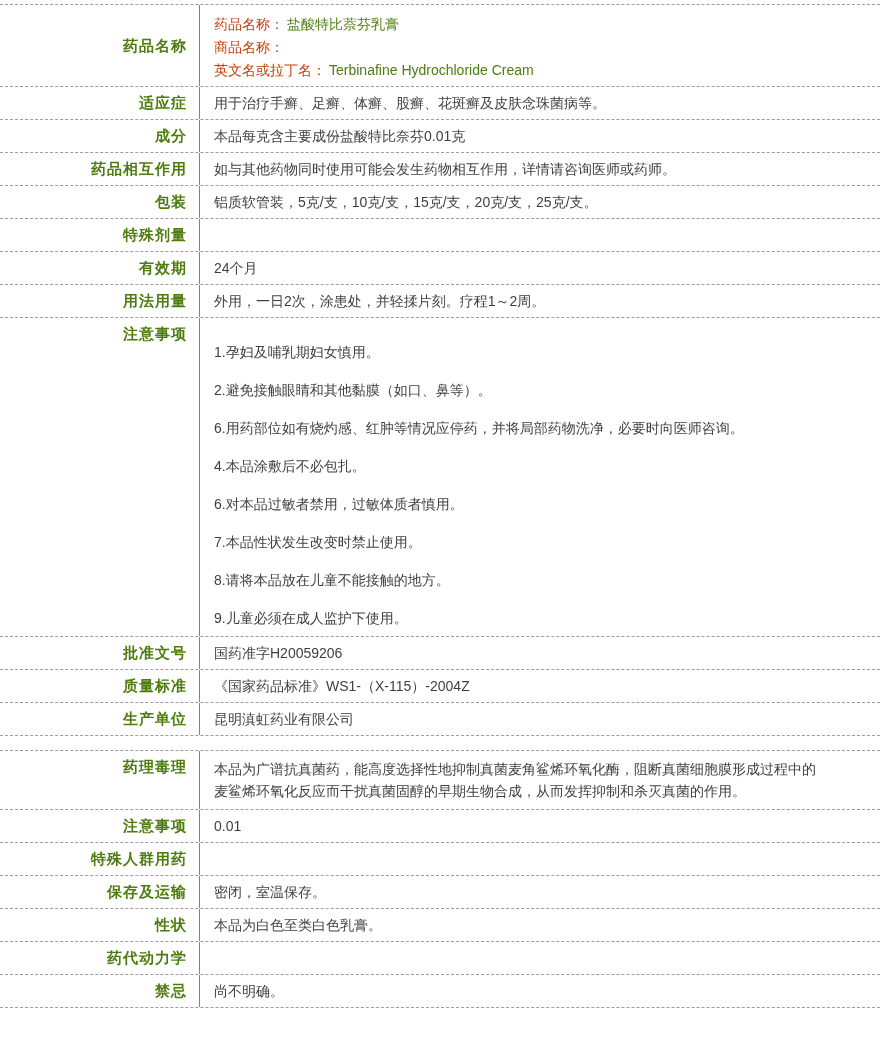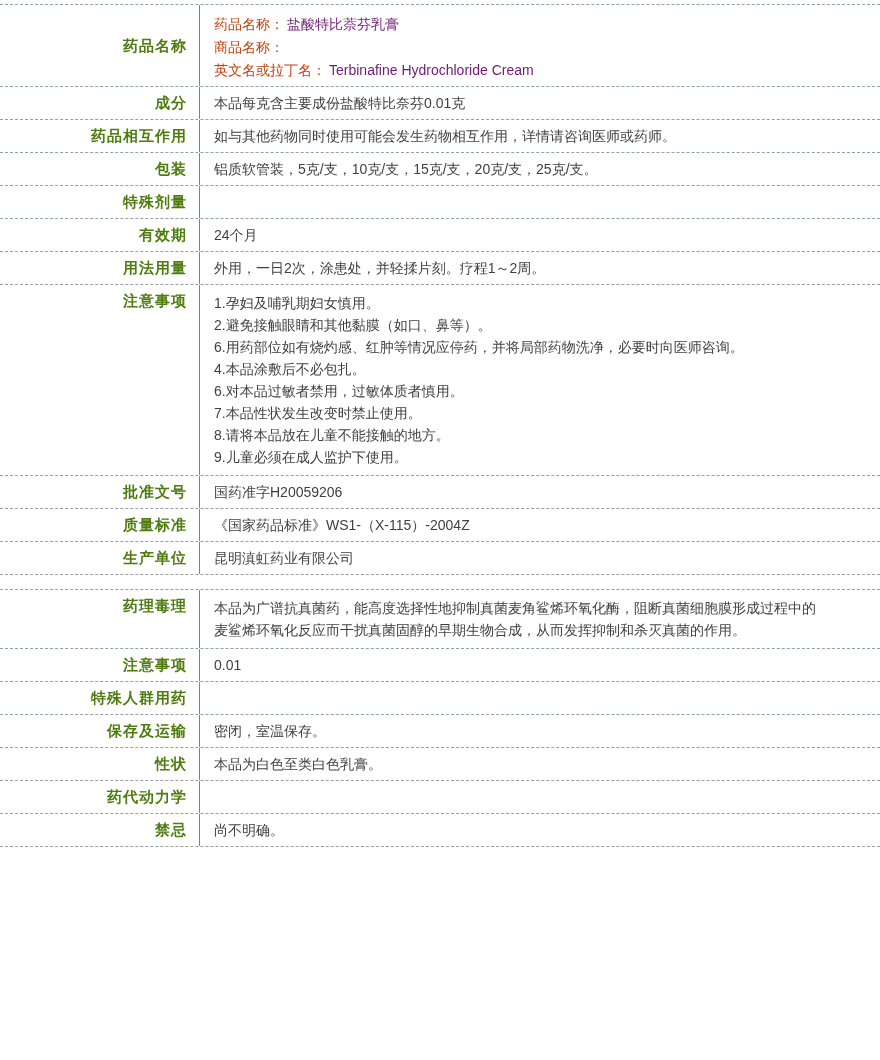--- a/index.html
+++ b/index.html
@@ -62,26 +62,27 @@
     padding-bottom: 8px;
   }
   .name-line {
     line-height: 23px;
     white-space: nowrap;
   }
   .muted {
     color: #c2410c;
   }
   .name-val {
-    color: #701a75;
+    color: #4d7c0f;
     margin-left: 3px;
   }
   
   .note-line {
     line-height: 22px;
+    margin-top: 16px;
   }
   
   .row-pharm .content-cell {
     line-height: 22px;
     padding-right: 64px;
   }
 </style>
 </head>
 <body>
 
@@ -95,20 +96,24 @@
       </div>
       <div class="name-line">
         <span class="muted">商品名称：</span><span class="name-val"></span>
       </div>
       <div class="name-line">
         <span class="muted">英文名或拉丁名：</span><span class="name-val">Terbinafine Hydrochloride Cream</span>
       </div>
     </div>
   </div>
 
+  <div class="row">
+    <div class="label-cell">适应症</div>
+    <div class="content-cell">用于治疗手癣、足癣、体癣、股癣、花斑癣及皮肤念珠菌病等。</div>
+  </div>
 
   <div class="row">
     <div class="label-cell">成分</div>
     <div class="content-cell">本品每克含主要成份盐酸特比奈芬0.01克</div>
   </div>
 
   <div class="row">
     <div class="label-cell">药品相互作用</div>
     <div class="content-cell">如与其他药物同时使用可能会发生药物相互作用，详情请咨询医师或药师。</div>
   </div>

